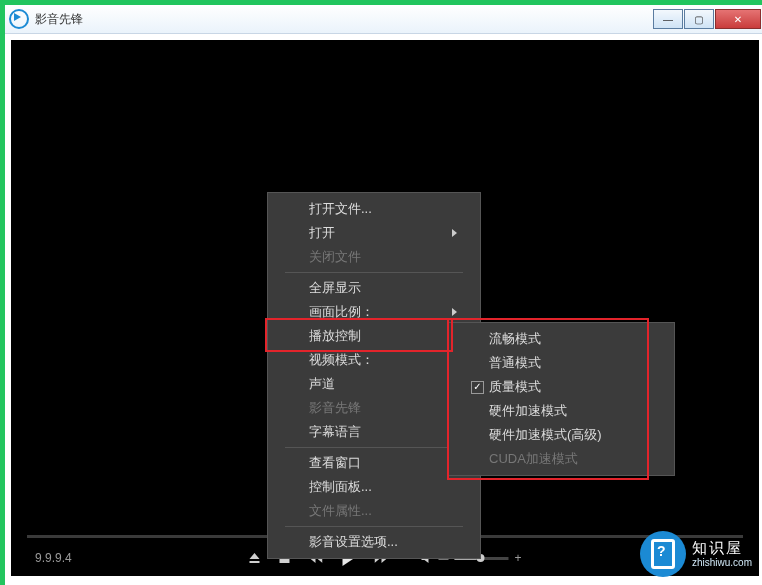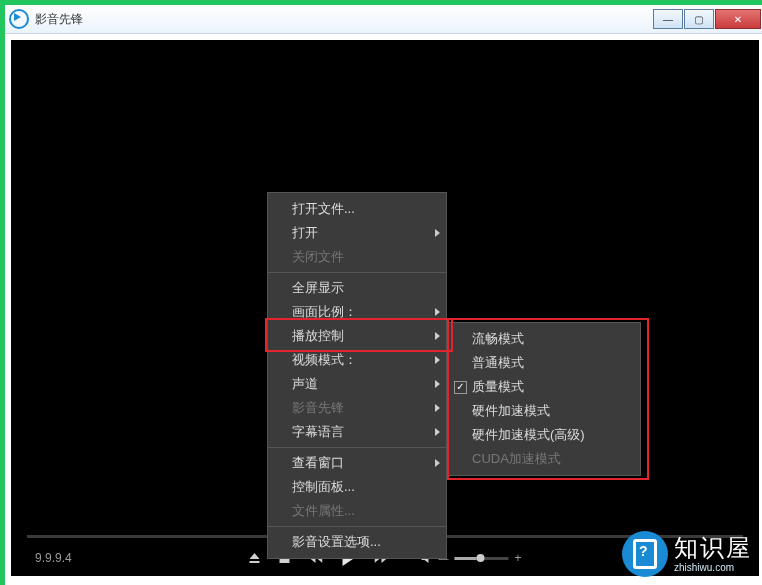--- a/index.html
+++ b/index.html
@@ -15,36 +15,36 @@
 .logotxt{position:absolute;left:50%;top:50%;transform:translate(-50%,-50%);color:#fff;font-size:60px;font-weight:bold;letter-spacing:-2px}
 .progress{position:absolute;left:16px;right:16px;bottom:38px;height:3px;background:#3a3a3a}
 .ctrlbar{position:absolute;left:0;right:0;bottom:0;height:36px;display:flex;align-items:center;color:#9a9a9a;font-size:12px}
 .version{margin-left:24px}
 .centerctrls{position:absolute;left:50%;transform:translateX(-50%);display:flex;align-items:center;gap:18px}
 .cbtn{color:#cfcfcf;cursor:pointer}
 .vol{display:flex;align-items:center;margin-left:14px;gap:6px}
 .vbar{width:54px;height:3px;background:#444;position:relative}
 .vbar .fill{position:absolute;left:0;top:0;height:3px;width:40%;background:#aaa}
 .vbar .knob{position:absolute;left:40%;top:-3px;width:8px;height:8px;background:#ccc;border-radius:50%}
-.menu{position:absolute;background:#3b3b3b;border:1px solid #555;font-size:13px;color:#ddd;padding:4px 0}
+.menu{position:absolute;background:#3b3b3b;border:1px solid #555;font-size:13px;color:#ddd;padding:4px 17px}
 .menu1{left:256px;top:152px;width:178px}
 .menu2{left:436px;top:282px;width:192px}
 .mitem{height:24px;line-height:24px;padding:0 20px 0 24px;position:relative;cursor:default}
 .mitem.dis{color:#777}
 .mitem.sep{height:0;border-top:1px solid #555;margin:3px 0;padding:0}
 .sub{position:absolute;right:6px;top:8px;border-left:5px solid #ccc;border-top:4px solid transparent;border-bottom:4px solid transparent}
 .check{position:absolute;left:6px;top:6px;width:11px;height:11px;border:1px solid #999;background:#3b3b3b;color:#fff;font-size:10px;line-height:10px;text-align:center}
 .hl1{position:absolute;left:254px;top:278px;width:184px;height:30px;border:2px solid #e3242b;pointer-events:none}
 .hl2{position:absolute;left:436px;top:278px;width:198px;height:158px;border:2px solid #e3242b;pointer-events:none}
 .credit{position:absolute;right:10px;bottom:8px;display:flex;align-items:center;color:#fff;font-size:14px}
 .credit .bub{width:46px;height:46px;background:#1b8ad4;border-radius:50%;display:flex;align-items:center;justify-content:center;margin-right:6px;color:#fff;font-size:20px;font-weight:bold}
 .credit .q{width:18px;height:24px;border:3px solid #fff;border-radius:3px;position:relative}
 .credit .q::after{content:"?";position:absolute;left:3px;top:1px;font-size:14px}
 .credit .txt{line-height:1.1}
-.credit .zh{font-size:24px;letter-spacing:2px}
+.credit .zh{font-size:15px;letter-spacing:2px}
 .credit .en{font-size:10px;color:#d0e8f7}
 svg{display:block}
 </style>
 </head>
 <body>
 
 <div class="outer">
   <div class="titlebar">
     <div class="logo"></div>
     <div class="title">影音先锋</div>

